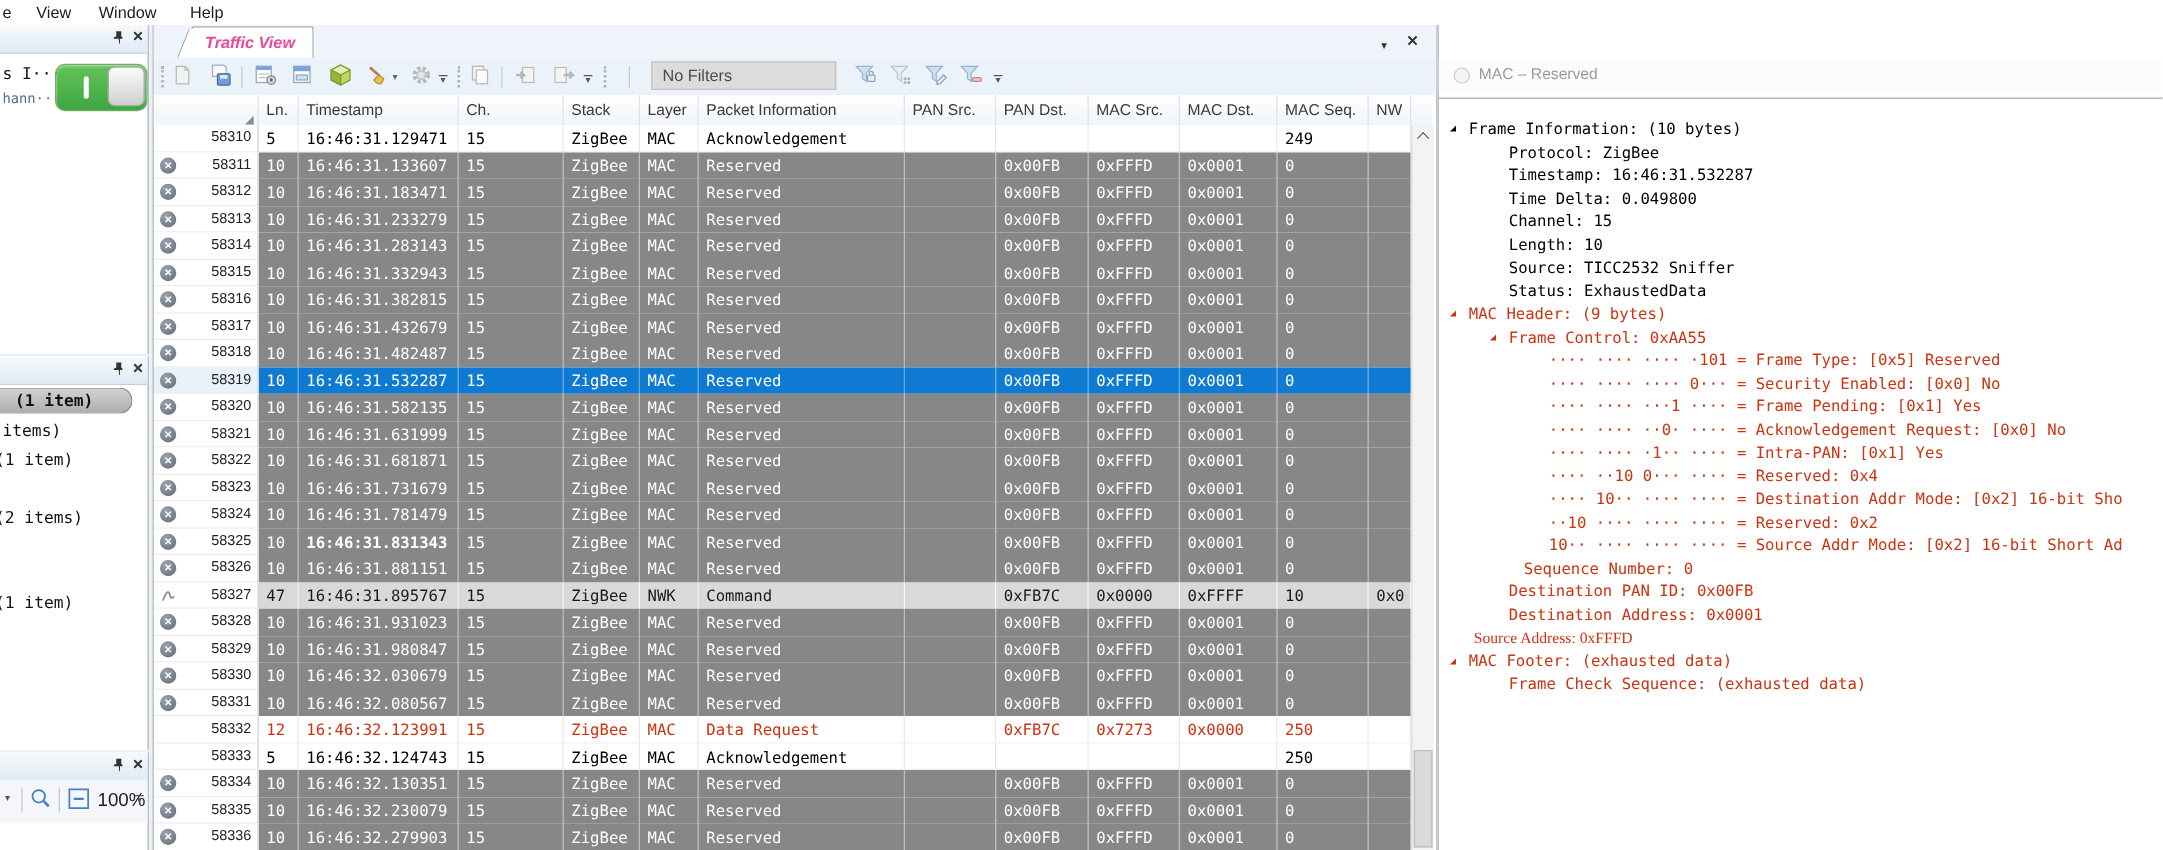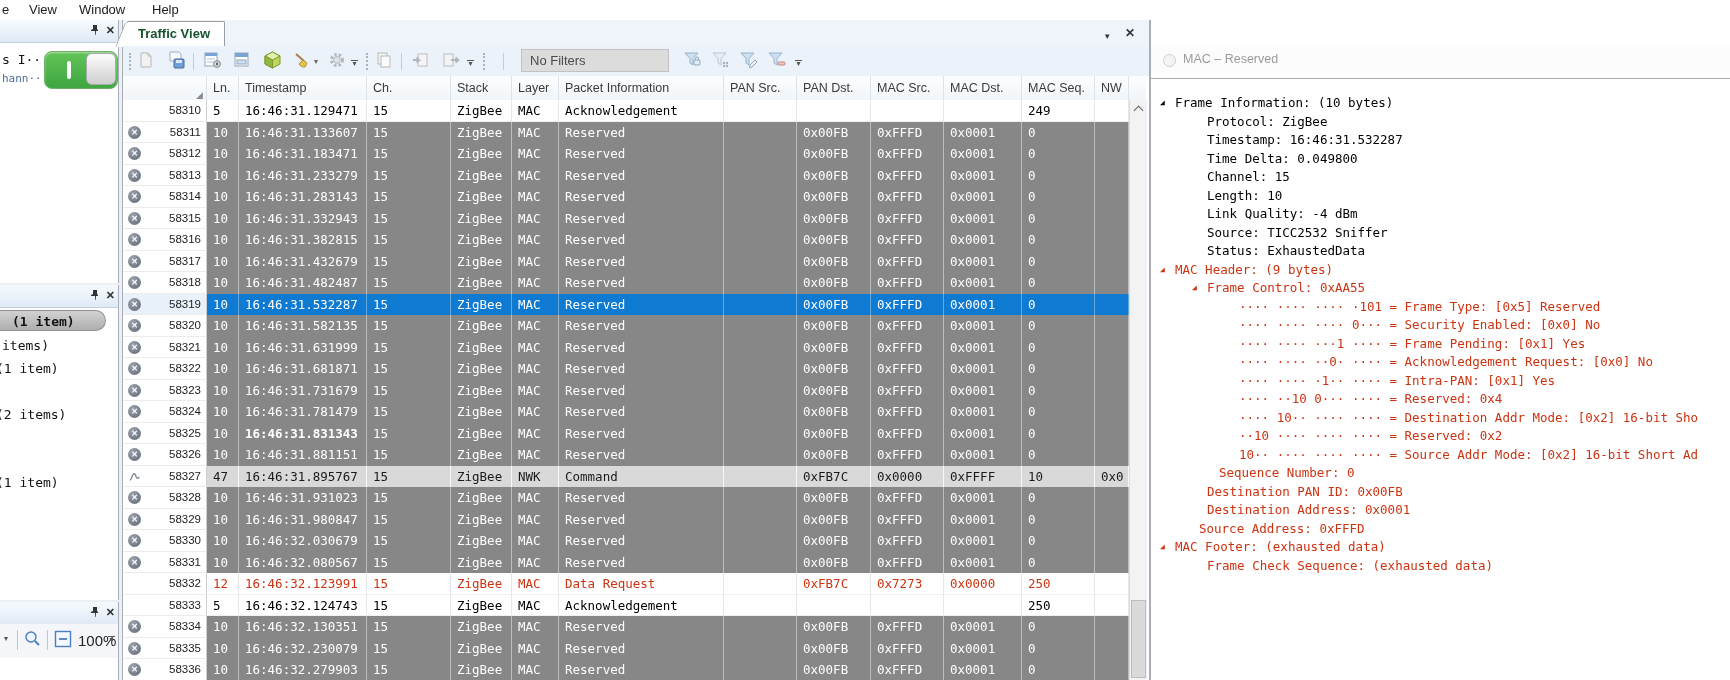--- a/index.html
+++ b/index.html
@@ -41,22 +41,22 @@
   .zb{position:absolute;top:6px;color:#444;}
   .zb-sep{position:absolute;top:6px;width:1px;height:20px;background:#c3c7cd;}
   #zoom-label{font-size:15px;color:#222;top:8px;}
   .overflow-btn{font-size:8px;color:#555;line-height:4px;text-align:center;}
   .overflow-btn .bar{display:block;width:7px;height:1px;background:#555;margin:0 auto 1px auto;}
 
   
   #center{left:122px;top:20px;width:1026px;height:660px;background:#fff;border:1px solid #a9afb8;
           border-top:none;box-sizing:content-box;}
   #tabbar{left:0;top:0;width:1026px;height:26px;background:#eff4fa;border-bottom:1px solid #fff;}
-  #tab{position:absolute;left:4px;top:1px;height:25px;background:#fff;border:1px solid #9b9b9b;border-bottom:none;
-       border-radius:2px 2px 0 0;padding:0 14px 0 10px;font-weight:bold;font-size:13px;line-height:24px;color:#14532d;}
+  #tab{position:absolute;left:30px;top:1px;height:25px;background:#fff;border:1px solid #9b9b9b;border-bottom:none;
+       border-radius:2px 2px 0 0;padding:0 14px 0 10px;font-weight:bold;font-size:13px;line-height:24px;color:#ec4899;font-style:italic;}
   #tab::before{content:"";position:absolute;left:-8px;bottom:0;width:12px;height:24px;background:#fff;
        border-left:1px solid #9b9b9b;transform:skewX(-22deg);border-radius:2px 0 0 0;}
   .tabbar-btn{position:absolute;top:5px;font-size:12px;color:#333;line-height:16px;}
 
   #toolbar{left:0;top:26px;width:1026px;height:30px;background:#ecf2f9;}
   .tbtn{position:absolute;top:5px;width:20px;height:20px;}
   .tsep{position:absolute;top:7px;width:1px;height:17px;background:#c6cbd2;}
   .tgrip{position:absolute;top:7px;width:0px;height:17px;border-left:2px dotted #aab2bd;}
   .tdrop{position:absolute;top:11px;font-size:8px;color:#666;}
   #nofilters{position:absolute;left:398px;top:3px;width:148px;height:23px;background:#dcdcdc;
@@ -833,34 +833,33 @@
     <span class="txt">MAC – Reserved</span>
   </div>
   <div id="pv-sep" class="abs"></div>
   <div id="tree" class="abs">
       <div class="tv-line" style="padding-left: 24px;"><span class="exp" style="left: 9px;">◢</span><span>Frame Information: (10 bytes)</span></div>
       <div class="tv-line" style="padding-left: 56px;"><span>Protocol: ZigBee</span></div>
       <div class="tv-line" style="padding-left: 56px;"><span>Timestamp: 16:46:31.532287</span></div>
       <div class="tv-line" style="padding-left: 56px;"><span>Time Delta: 0.049800</span></div>
       <div class="tv-line" style="padding-left: 56px;"><span>Channel: 15</span></div>
       <div class="tv-line" style="padding-left: 56px;"><span>Length: 10</span></div>
-      <div class="tv-line" style="padding-left: 56px;"><span>Link Quality: -4 dBm</span></div>
       <div class="tv-line" style="padding-left: 56px;"><span>Source: TICC2532 Sniffer</span></div>
       <div class="tv-line" style="padding-left: 56px;"><span>Status: ExhaustedData</span></div>
       <div class="tv-line red" style="padding-left: 24px;"><span class="exp" style="left: 9px;">◢</span><span>MAC Header: (9 bytes)</span></div>
       <div class="tv-line red" style="padding-left: 56px;"><span class="exp" style="left: 41px;">◢</span><span>Frame Control: 0xAA55</span></div>
       <div class="tv-line red" style="padding-left: 88px;"><span>···· ···· ···· ·101 = Frame Type: [0x5] Reserved</span></div>
       <div class="tv-line red" style="padding-left: 88px;"><span>···· ···· ···· 0··· = Security Enabled: [0x0] No</span></div>
       <div class="tv-line red" style="padding-left: 88px;"><span>···· ···· ···1 ···· = Frame Pending: [0x1] Yes</span></div>
       <div class="tv-line red" style="padding-left: 88px;"><span>···· ···· ··0· ···· = Acknowledgement Request: [0x0] No</span></div>
       <div class="tv-line red" style="padding-left: 88px;"><span>···· ···· ·1·· ···· = Intra-PAN: [0x1] Yes</span></div>
       <div class="tv-line red" style="padding-left: 88px;"><span>···· ··10 0··· ···· = Reserved: 0x4</span></div>
       <div class="tv-line red" style="padding-left: 88px;"><span>···· 10·· ···· ···· = Destination Addr Mode: [0x2] 16-bit Sho</span></div>
       <div class="tv-line red" style="padding-left: 88px;"><span>··10 ···· ···· ···· = Reserved: 0x2</span></div>
       <div class="tv-line red" style="padding-left: 88px;"><span>10·· ···· ···· ···· = Source Addr Mode: [0x2] 16-bit Short Ad</span></div>
       <div class="tv-line red" style="padding-left: 68px;"><span>Sequence Number: 0</span></div>
       <div class="tv-line red" style="padding-left: 56px;"><span>Destination PAN ID: 0x00FB</span></div>
       <div class="tv-line red" style="padding-left: 56px;"><span>Destination Address: 0x0001</span></div>
-      <div class="tv-line red" style="padding-left: 48px;"><span>Source Address: 0xFFFD</span></div>
+      <div class="tv-line red" style="padding-left: 28px; font-family: Liberation Serif, serif;"><span>Source Address: 0xFFFD</span></div>
       <div class="tv-line red" style="padding-left: 24px;"><span class="exp" style="left: 9px;">◢</span><span>MAC Footer: (exhausted data)</span></div>
       <div class="tv-line red" style="padding-left: 56px;"><span>Frame Check Sequence: (exhausted data)</span></div>
     </div>
 </div>
 
 </body></html>

